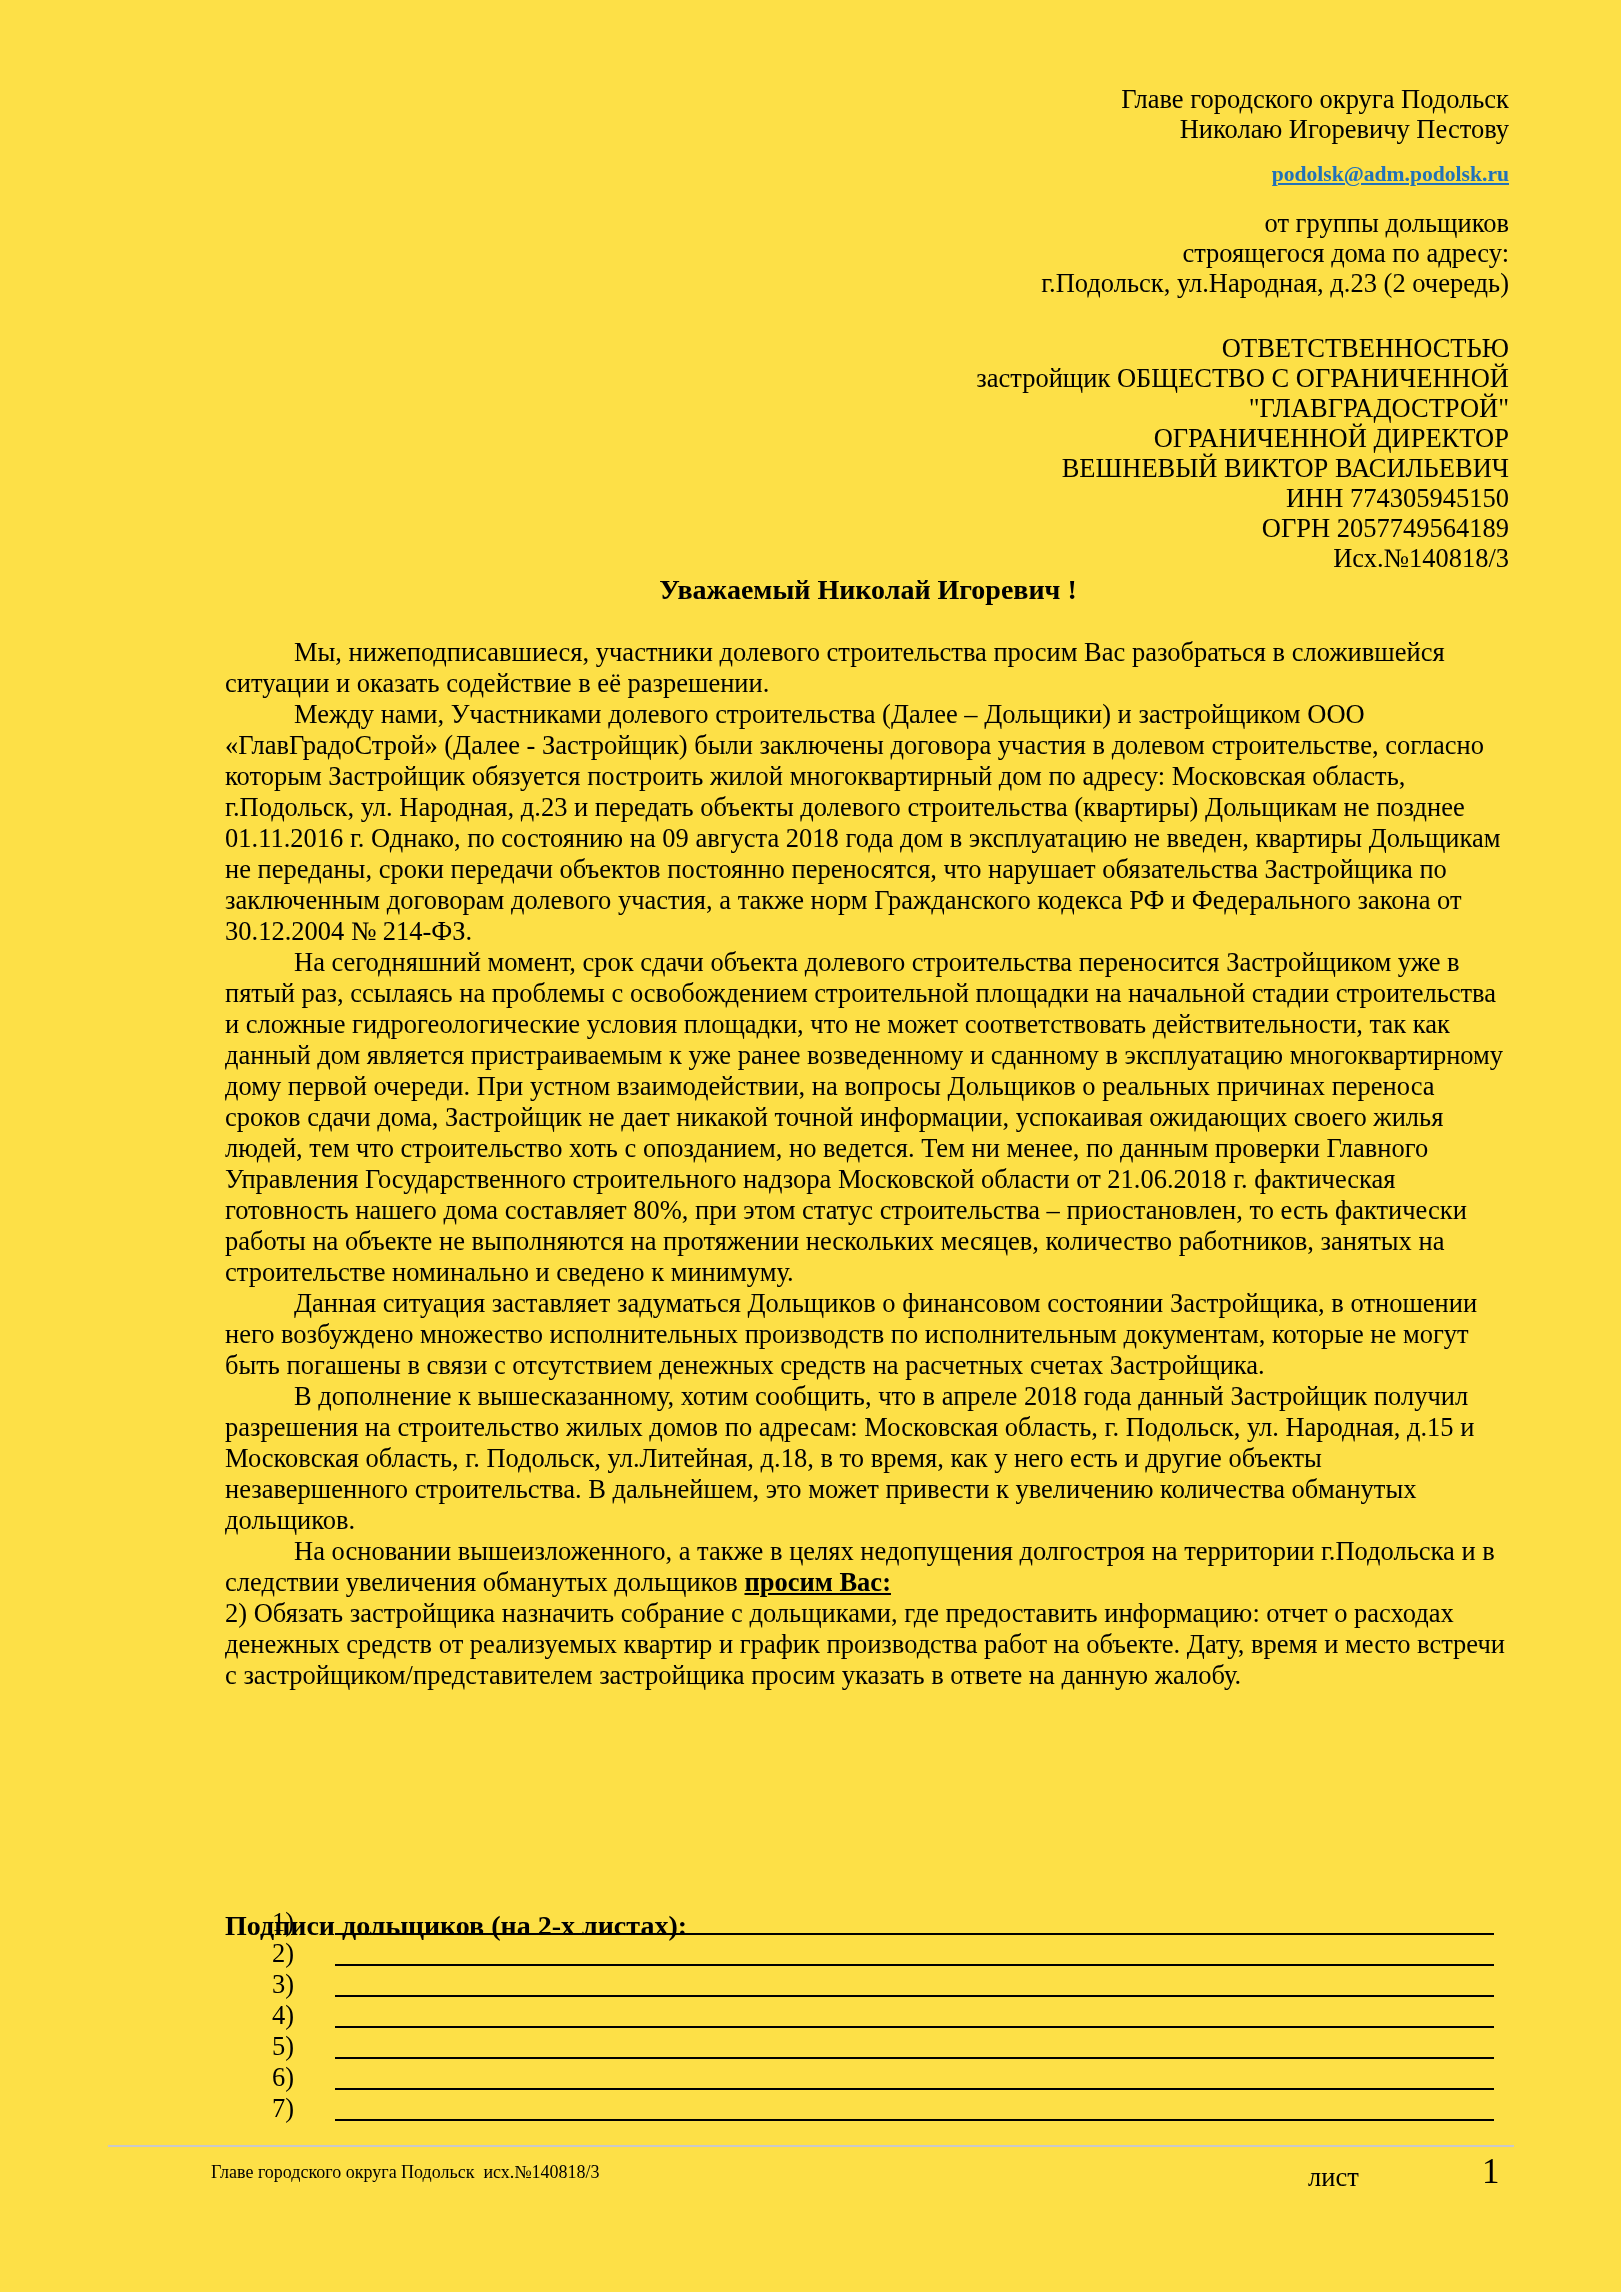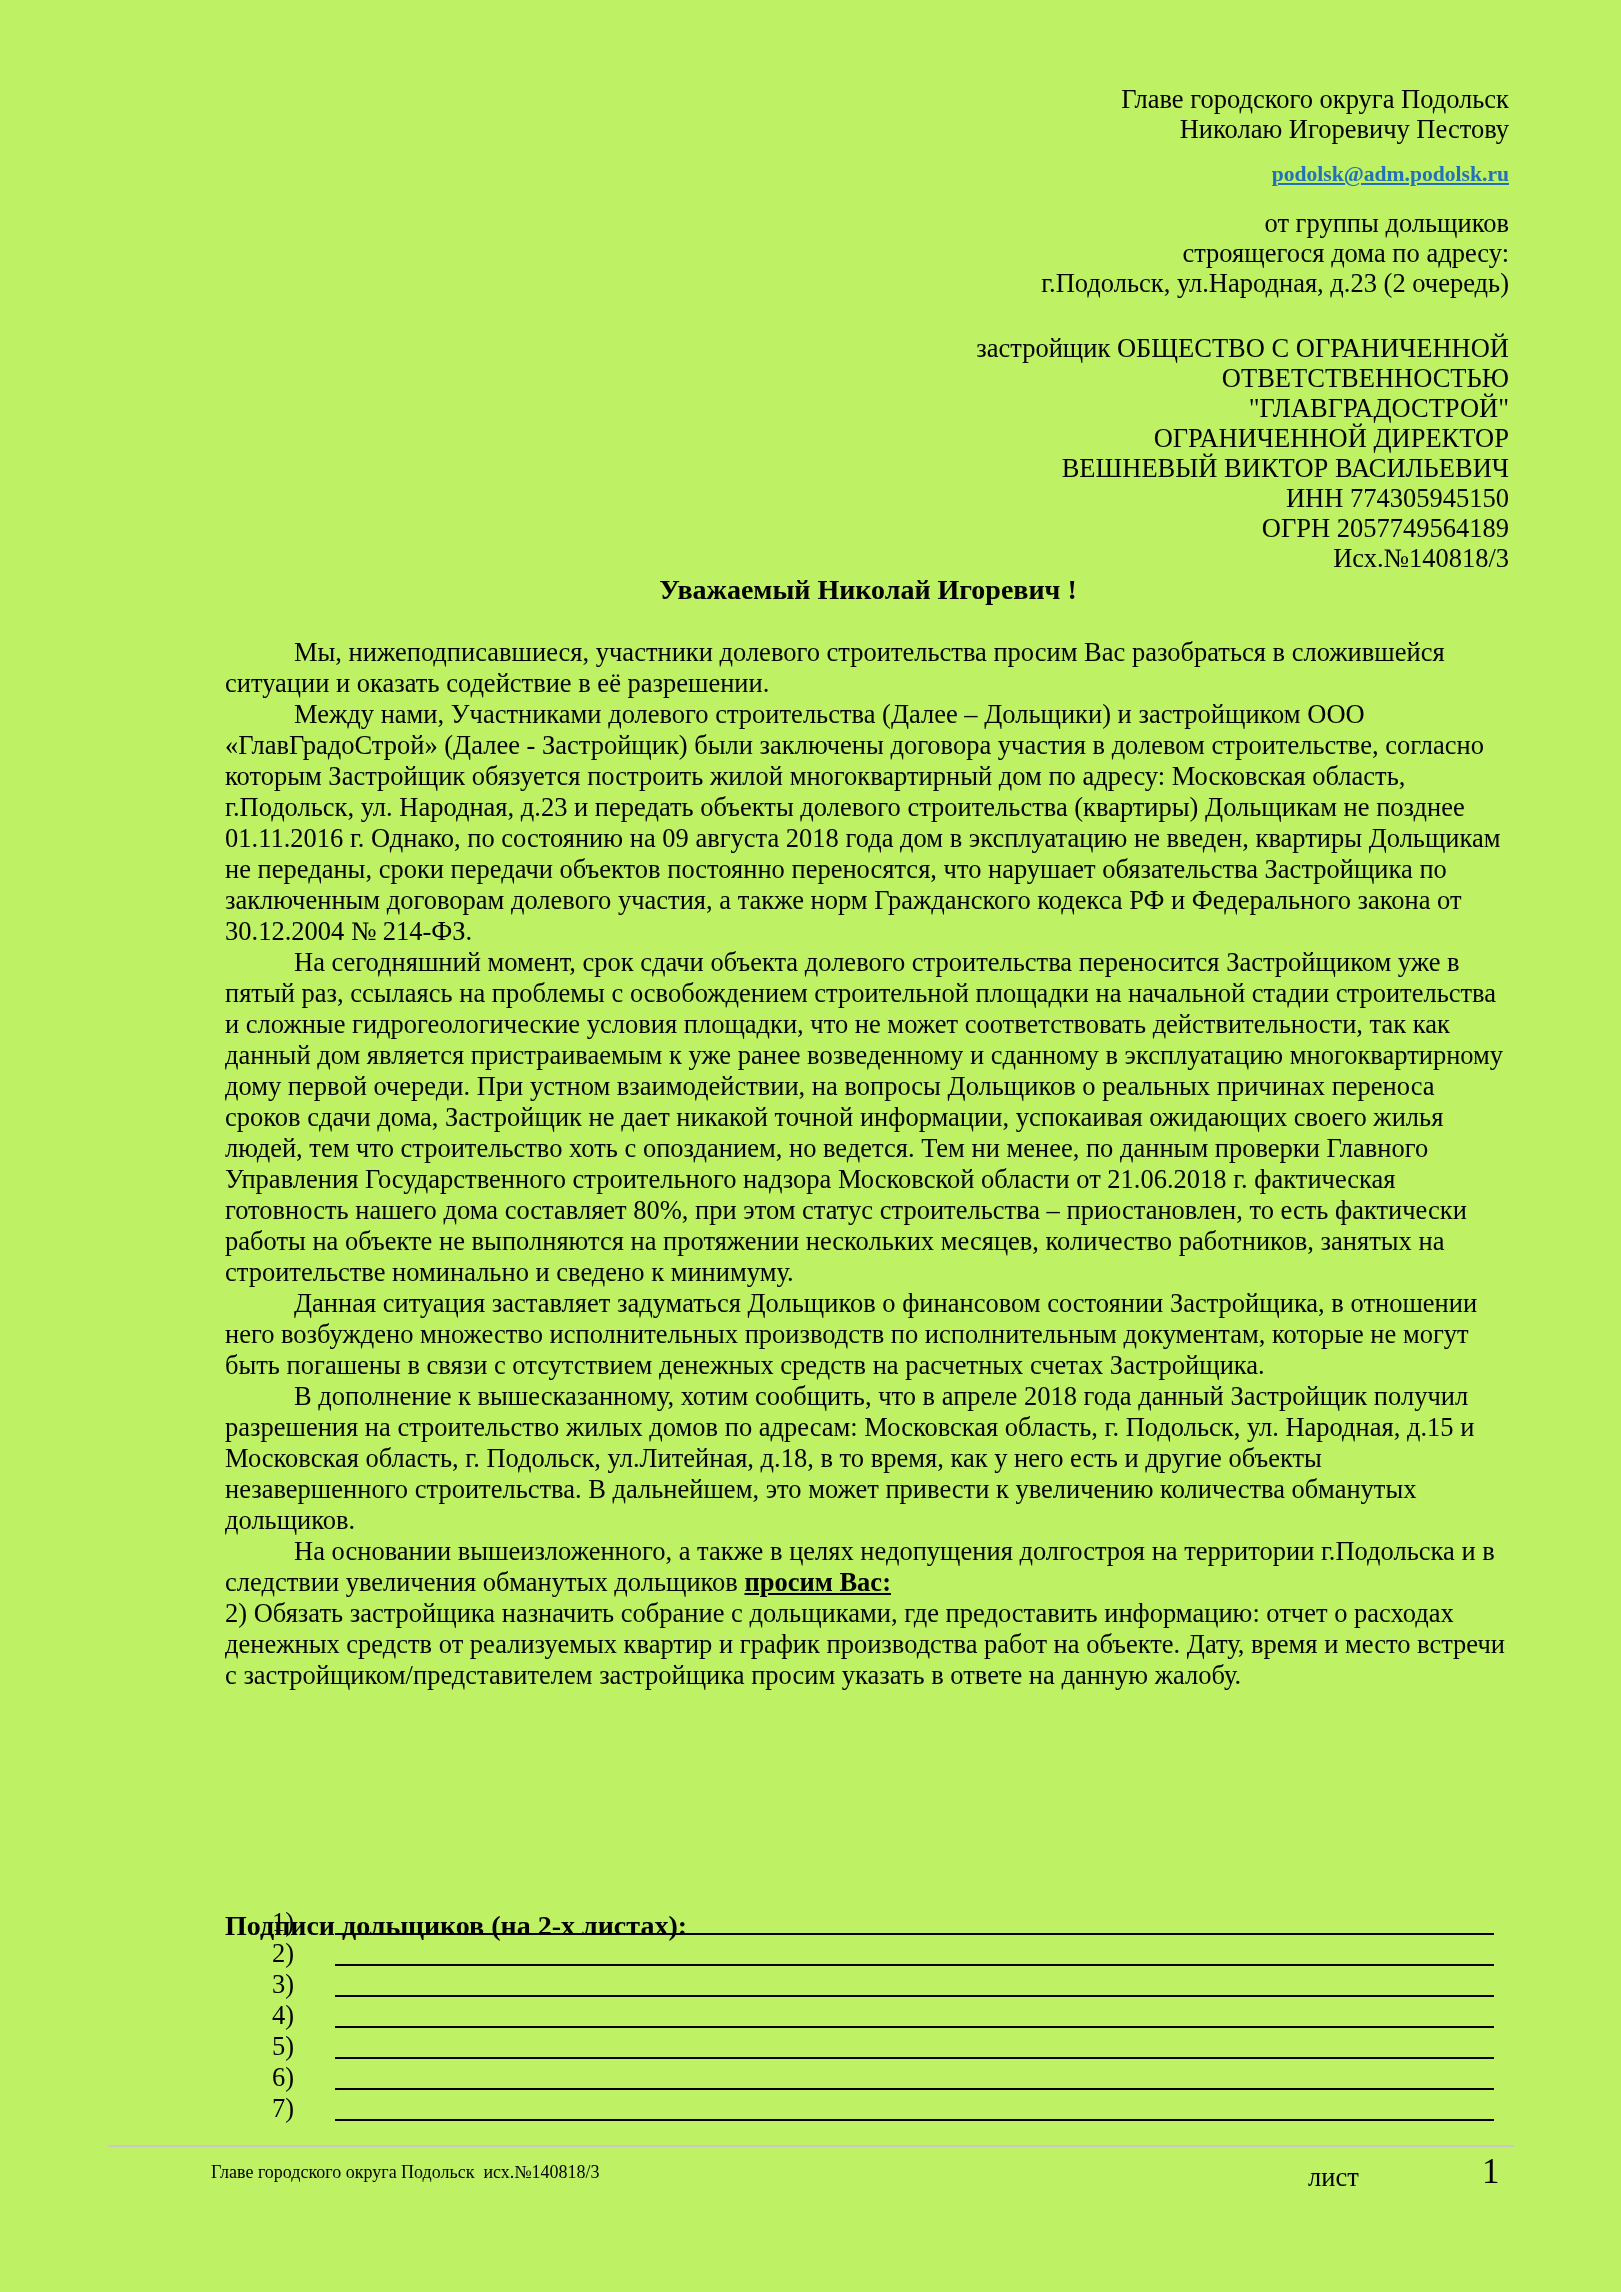--- a/index.html
+++ b/index.html
@@ -1,20 +1,20 @@
 <!DOCTYPE html>
 <html><head>
 <meta charset="utf-8">
 <style>
   * { margin:0; padding:0; box-sizing:border-box; }
   html,body { background:#ffffff; }
   .page {
     position:relative;
     width:1621px; height:2293px;
-    background:#bef264;
+    background:#fde047;
     font-family:"Liberation Serif", serif;
     color:#000000;
     overflow:hidden;
   }
   
   .r-block { position:absolute; right:112px; text-align:right; font-size:26.5px; line-height:30px; }
   .recipient { top:84px; }
   .sender    { top:208px; }
   .developer { top:333px; }
   .email-link {
@@ -64,22 +64,22 @@
     <div><a href="#" class="email-link">podolsk@adm.podolsk.ru</a></div>
   </div>
 
   <div class="r-block sender">
     <div>от группы дольщиков</div>
     <div>строящегося дома по адресу:</div>
     <div>г.Подольск, ул.Народная, д.23 (2 очередь)</div>
   </div>
 
   <div class="r-block developer">
+    <div>ОТВЕТСТВЕННОСТЬЮ</div>
     <div>застройщик ОБЩЕСТВО С ОГРАНИЧЕННОЙ</div>
-    <div>ОТВЕТСТВЕННОСТЬЮ</div>
     <div>"ГЛАВГРАДОСТРОЙ"</div>
     <div>ОГРАНИЧЕННОЙ ДИРЕКТОР</div>
     <div>ВЕШНЕВЫЙ ВИКТОР ВАСИЛЬЕВИЧ</div>
     <div>ИНН 774305945150</div>
     <div>ОГРН 2057749564189</div>
     <div>Исх.№140818/3</div>
   </div>
 
   <div class="salutation">Уважаемый Николай Игоревич !</div>
 

